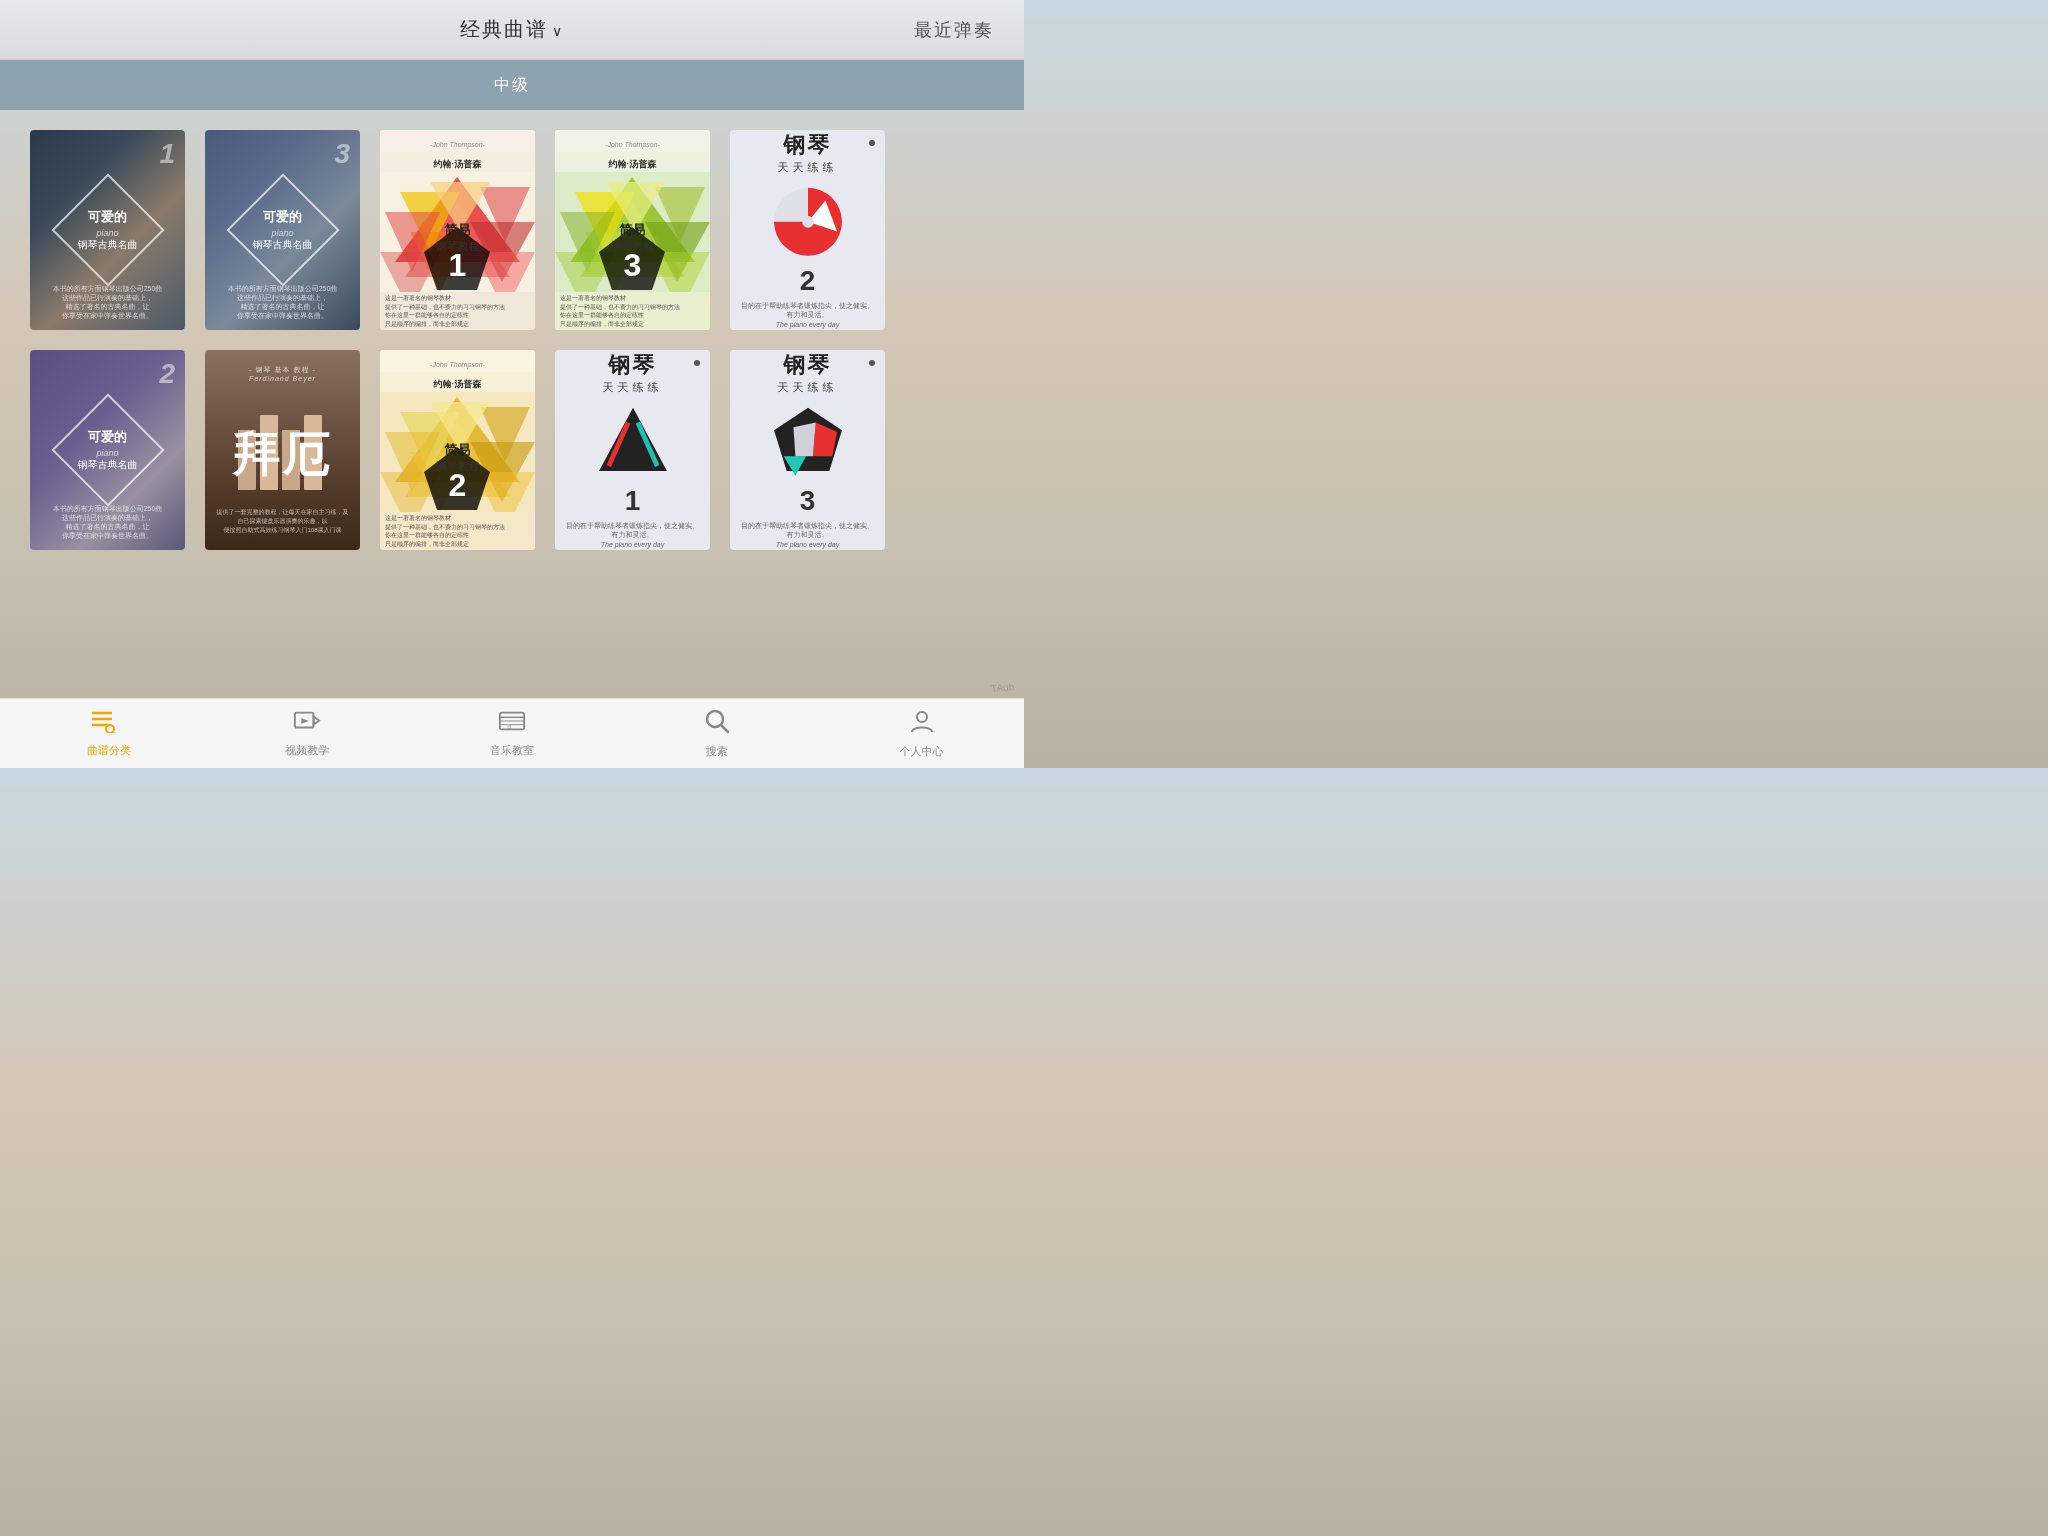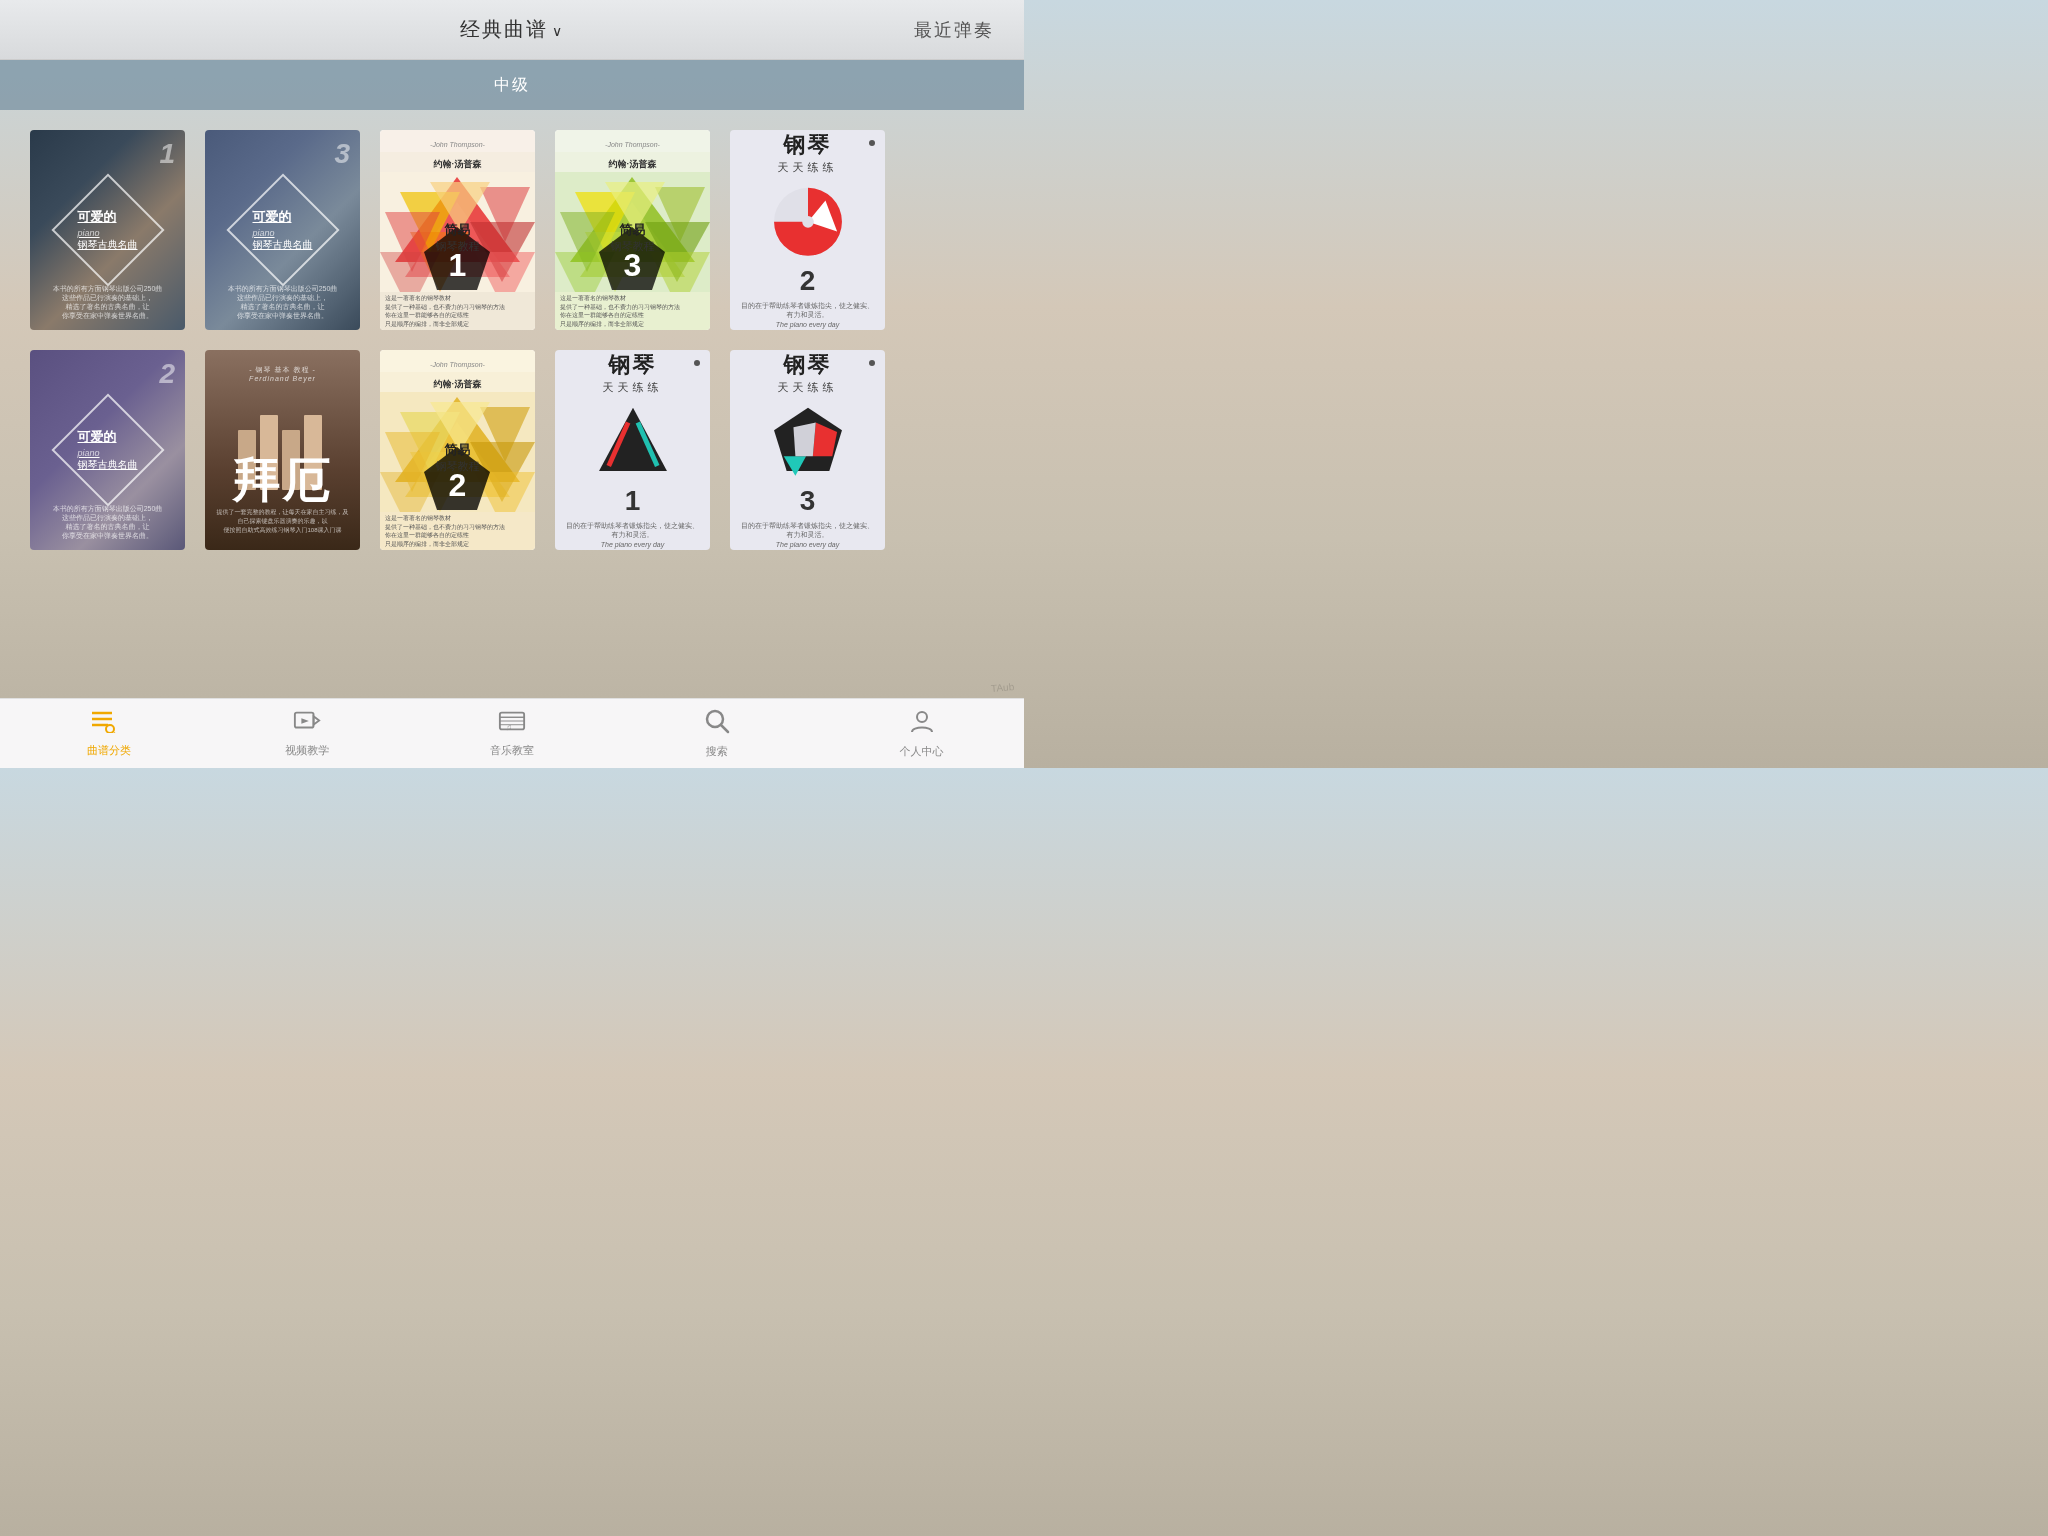--- a/index.html
+++ b/index.html
@@ -158,23 +158,23 @@
       border: 2px solid rgba(255,255,255,0.7);
       transform: rotate(45deg);
       position: absolute;
       top: 50%;
       left: 50%;
       margin-top: -40px;
       margin-left: -40px;
     }
     .cute-text {
       position: absolute;
+      text-align: center;
       color: white;
       z-index: 2;
-      text-decoration: underline;
     }
     .cute-main {
       font-size: 13px;
       font-weight: bold;
       margin-bottom: 2px;
     }
     .cute-sub {
       font-size: 10px;
     }
     .cute-num {
@@ -422,21 +422,21 @@
           <div style="font-size:7px;font-style:italic;">Ferdinand Beyer</div>
         </div>
         <div style="position:absolute;top:40px;left:0;right:0;bottom:60px;display:flex;align-items:flex-end;justify-content:center;">
           <svg viewBox="0 0 100 80" width="100" height="80">
             <rect x="5" y="20" width="18" height="60" fill="#c8a888" rx="1"></rect>
             <rect x="27" y="5" width="18" height="75" fill="#d8b898" rx="1"></rect>
             <rect x="49" y="20" width="18" height="60" fill="#c8a888" rx="1"></rect>
             <rect x="71" y="5" width="18" height="75" fill="#d8b898" rx="1"></rect>
           </svg>
         </div>
-        <div style="position:absolute;top:98px;left:0;right:0;text-align:center;">
+        <div style="position:absolute;top:72px;left:0;right:0;text-align:center;">
           <span style="font-size:48px;font-weight:900;color:white;letter-spacing:2px;">拜厄</span>
         </div>
         <div class="beyer-bottom-text">
           <div style="font-size:6px;color:rgba(255,255,255,0.65);line-height:1.5;">提供了一套完整的教程，让每天在家自主习练，及自己探索键盘乐器演奏的乐趣，以<br>便按照自助式高效练习钢琴入门108课入门课</div>
         </div>
       </div>
     </div>
 
     <div class="book-item">
       <div class="thompson-wrap">

